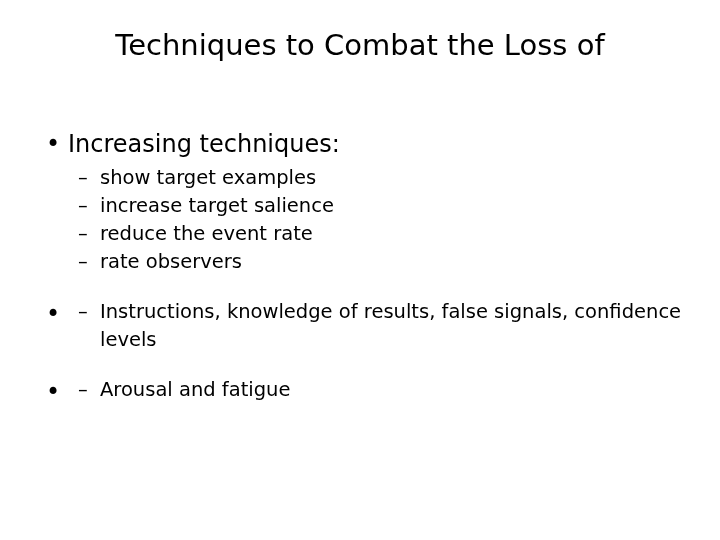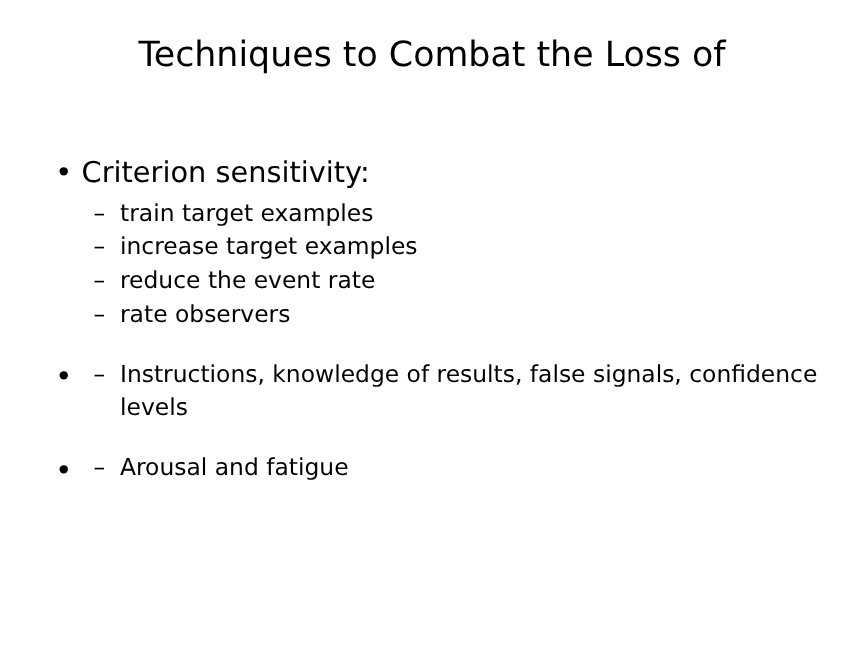--- a/index.html
+++ b/index.html
@@ -102,30 +102,30 @@
 
   <div class="slide-title">
     <div>Techniques to Combat the Loss of</div>
   </div>
 
   <div class="slide-body">
 
     <div class="group">
       <div class="bullet-l1">
         <span class="marker">•</span>
-        <span>Criterion sensitivity:</span>
+        <span>Increasing techniques:</span>
       </div>
       <div class="sub-list">
         <div class="bullet-l2">
           <span class="marker">–</span>
-          <span class="text">train target examples</span>
+          <span class="text">show target examples</span>
         </div>
         <div class="bullet-l2">
           <span class="marker">–</span>
-          <span class="text">increase target examples</span>
+          <span class="text">increase target salience</span>
         </div>
         <div class="bullet-l2">
           <span class="marker">–</span>
           <span class="text">reduce the event rate</span>
         </div>
         <div class="bullet-l2">
           <span class="marker">–</span>
           <span class="text">rate observers</span>
         </div>
       </div>

